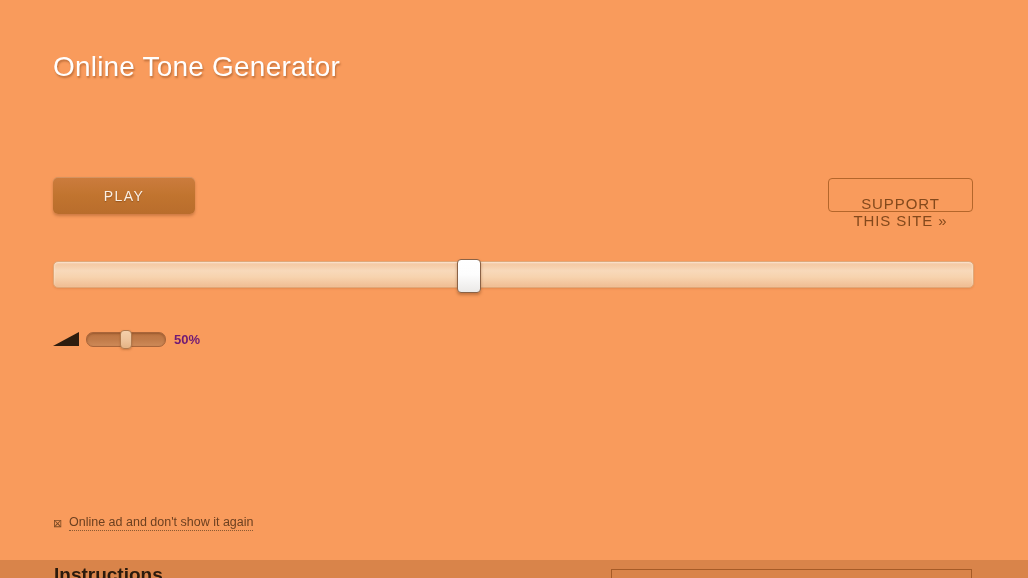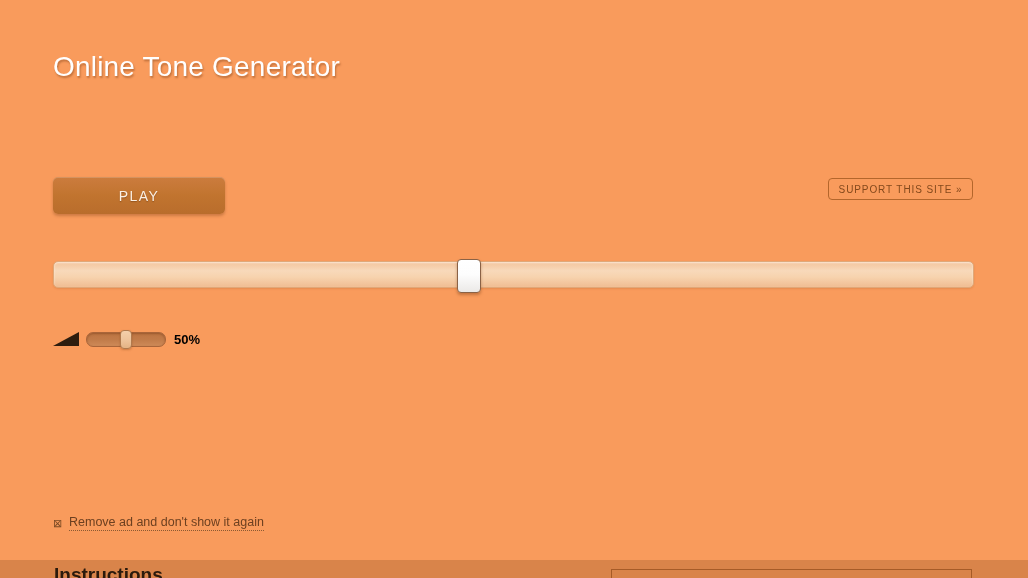--- a/index.html
+++ b/index.html
@@ -43,21 +43,21 @@
     letter-spacing: 0.2px;
     text-shadow: 1px 2px 2px rgba(120, 60, 20, 0.45);
     white-space: nowrap;
   }
 
   
   .play-button {
     position: absolute;
     left: 53px;
     top: 177px;
-    width: 172px;
+    width: 142px;
     height: 37px;
     border: none;
     border-radius: 5px;
     background: linear-gradient(to bottom, #cc7c3e 0%, #c1742f 50%, #b96d2c 100%);
     box-shadow: 0 2px 3px rgba(120, 60, 20, 0.35),
                 inset 0 1px 0 rgba(255, 255, 255, 0.18);
     color: #fbf0e4;
     font-size: 14px;
     letter-spacing: 1.4px;
     font-family: "Liberation Sans", sans-serif;
@@ -70,25 +70,25 @@
     position: absolute;
     left: 828px;
     top: 178px;
     width: 145px;
     height: 22px;
     box-sizing: border-box;
     border: 1px solid #b4662b;
     border-radius: 4px;
     background: transparent;
     color: #84491c;
-    font-size: 10px;
+    font-size: 15px;
     letter-spacing: 0.9px;
     font-family: "Liberation Sans", sans-serif;
     cursor: pointer;
-    padding: 4px;
+    padding: 16px;
   }
 
   
   .freq-slider {
     position: absolute;
     left: 53px;
     top: 261px;
     width: 921px;
     height: 27px;
   }
@@ -171,21 +171,21 @@
     background: linear-gradient(to bottom, #f3cfaa 0%, #eec39a 55%, #e4b385 100%);
     box-shadow: 0 1px 2px rgba(120, 60, 20, 0.35);
     cursor: pointer;
   }
   .vol-pct {
     position: absolute;
     left: 174px;
     top: 7px;
     font-size: 13px;
     font-weight: bold;
-    color: #000000;
+    color: #701a75;
     white-space: nowrap;
   }
 
   
   .remove-ad {
     position: absolute;
     left: 53px;
     top: 514px;
     height: 18px;
     display: flex;
@@ -258,20 +258,20 @@
       <div class="vol-slider-track"></div>
       <div class="vol-slider-handle"></div>
     </div>
 
     <span class="vol-pct">50%</span>
 
   </div>
 
   <div class="remove-ad">
     <span class="remove-ad-box">⊠</span>
-    <span class="remove-ad-text">Remove ad and don't show it again</span>
+    <span class="remove-ad-text">Online ad and don't show it again</span>
   </div>
 
   <div class="instructions-heading">Instructions</div>
 
   <div class="ad-box"></div>
 
 </div>
 
 </body></html>

